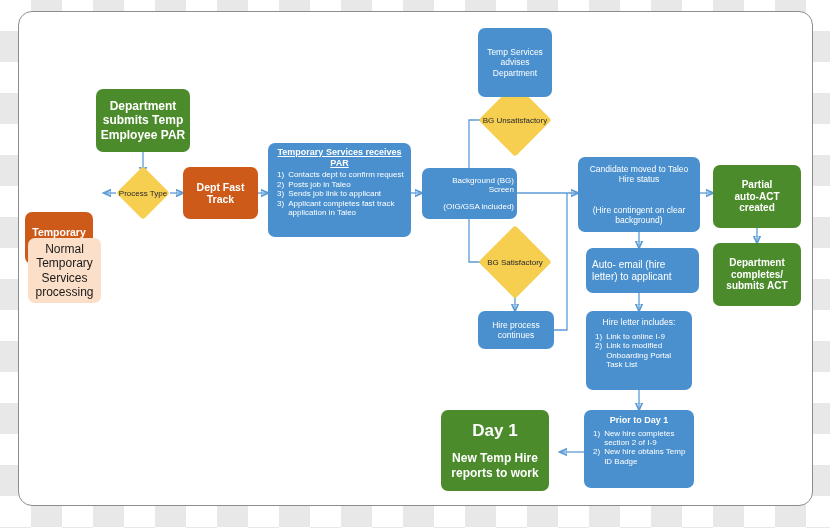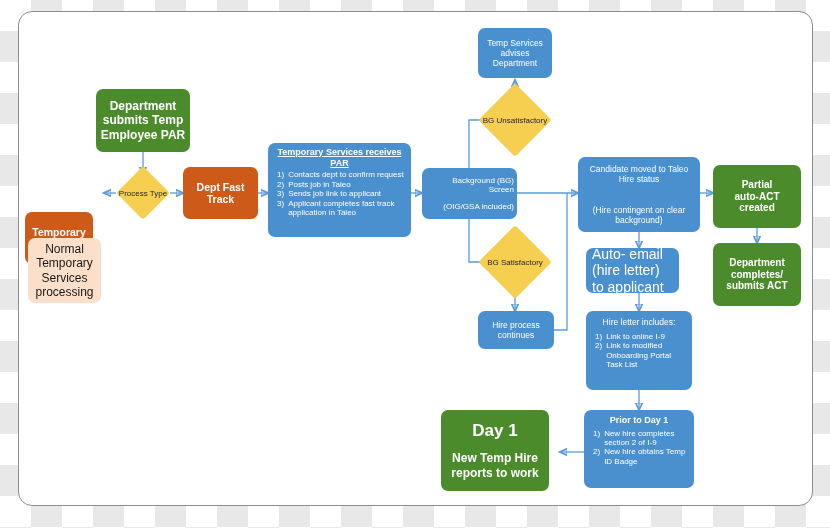--- a/index.html
+++ b/index.html
@@ -144,21 +144,21 @@
   <div class="node blue" style="left:422px;top:168px;width:95px;height:51px;font-size:8px;padding:2px 3px;text-align:right;">
     <span class="lbl" style="margin-bottom:7px;">Background (BG) Screen</span>
     <span class="lbl">(OIG/GSA included)</span>
   </div>
 
   <div class="diamond-wrap" style="left:489px;top:94px;width:52px;height:52px;">
     <div class="diamond"></div>
     <div class="diamond-label" style="font-size:8px;">BG Unsatisfactory</div>
   </div>
 
-  <div class="node blue" style="left:478px;top:28px;width:74px;height:50px;font-size:8.5px;padding:18px 3px;">
+  <div class="node blue" style="left:478px;top:28px;width:74px;height:69px;font-size:8.5px;padding:18px 3px;">
     <span class="lbl">Temp Services advises Department</span>
   </div>
 
   <div class="diamond-wrap" style="left:489px;top:236px;width:52px;height:52px;">
     <div class="diamond"></div>
     <div class="diamond-label" style="font-size:8px;">BG Satisfactory</div>
   </div>
 
   <div class="node blue" style="left:478px;top:311px;width:76px;height:38px;font-size:8.5px;padding:2px 3px;">
     <span class="lbl">Hire process continues</span>
@@ -166,21 +166,21 @@
 
   <div class="node blue" style="left:578px;top:157px;width:122px;height:75px;font-size:8.5px;padding:2px 4px;">
     <span class="lbl" style="margin-bottom:20px;">Candidate moved to Taleo Hire status</span>
     <span class="lbl">(Hire contingent on clear background)</span>
   </div>
 
   <div class="node green" style="left:713px;top:165px;width:88px;height:63px;font-size:10px;padding:2px 17px;">
     <span class="lbl">Partial auto-ACT created</span>
   </div>
 
-  <div class="node blue" style="left:586px;top:248px;width:93px;height:45px;font-size:14px;text-align:left;padding:2px 6px;">
+  <div class="node blue" style="left:586px;top:248px;width:113px;height:45px;font-size:10px;text-align:left;padding:2px 6px;">
     <span class="lbl">Auto- email (hire letter) to applicant</span>
   </div>
 
   <div class="node green" style="left:713px;top:243px;width:88px;height:63px;font-size:10px;padding:2px 4px;">
     <span class="lbl">Department completes/ submits  ACT</span>
   </div>
 
   <div class="node blue" style="left:586px;top:311px;width:106px;height:79px;font-size:8px;justify-content:flex-start;padding:6px 2px;">
     <span class="lbl" style="margin-bottom:5px;font-size:8.5px;">Hire letter includes:</span>
     <div class="list">

